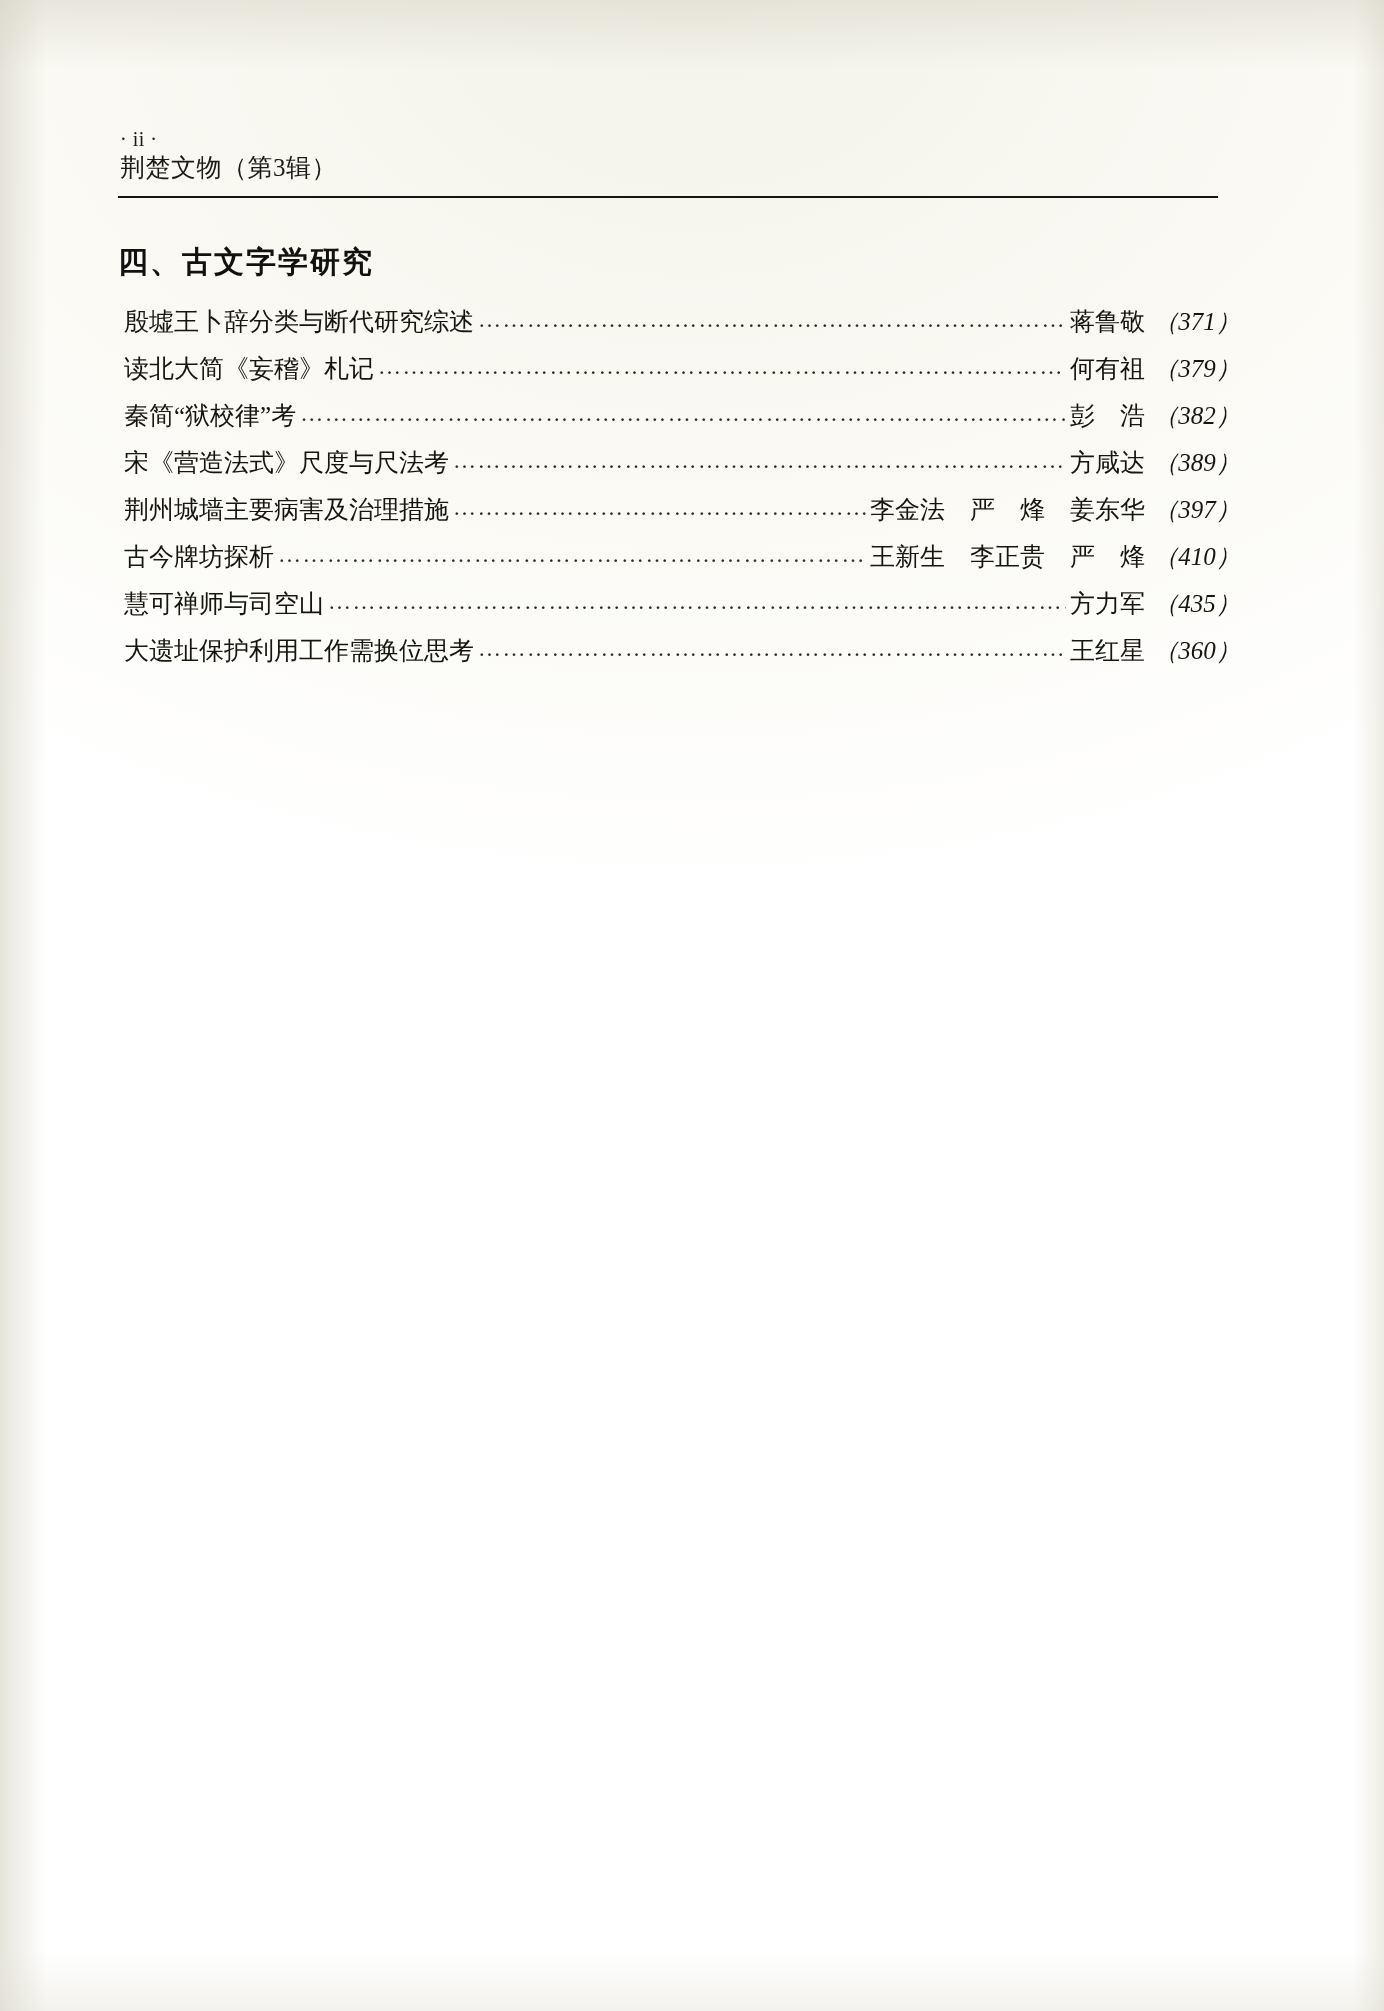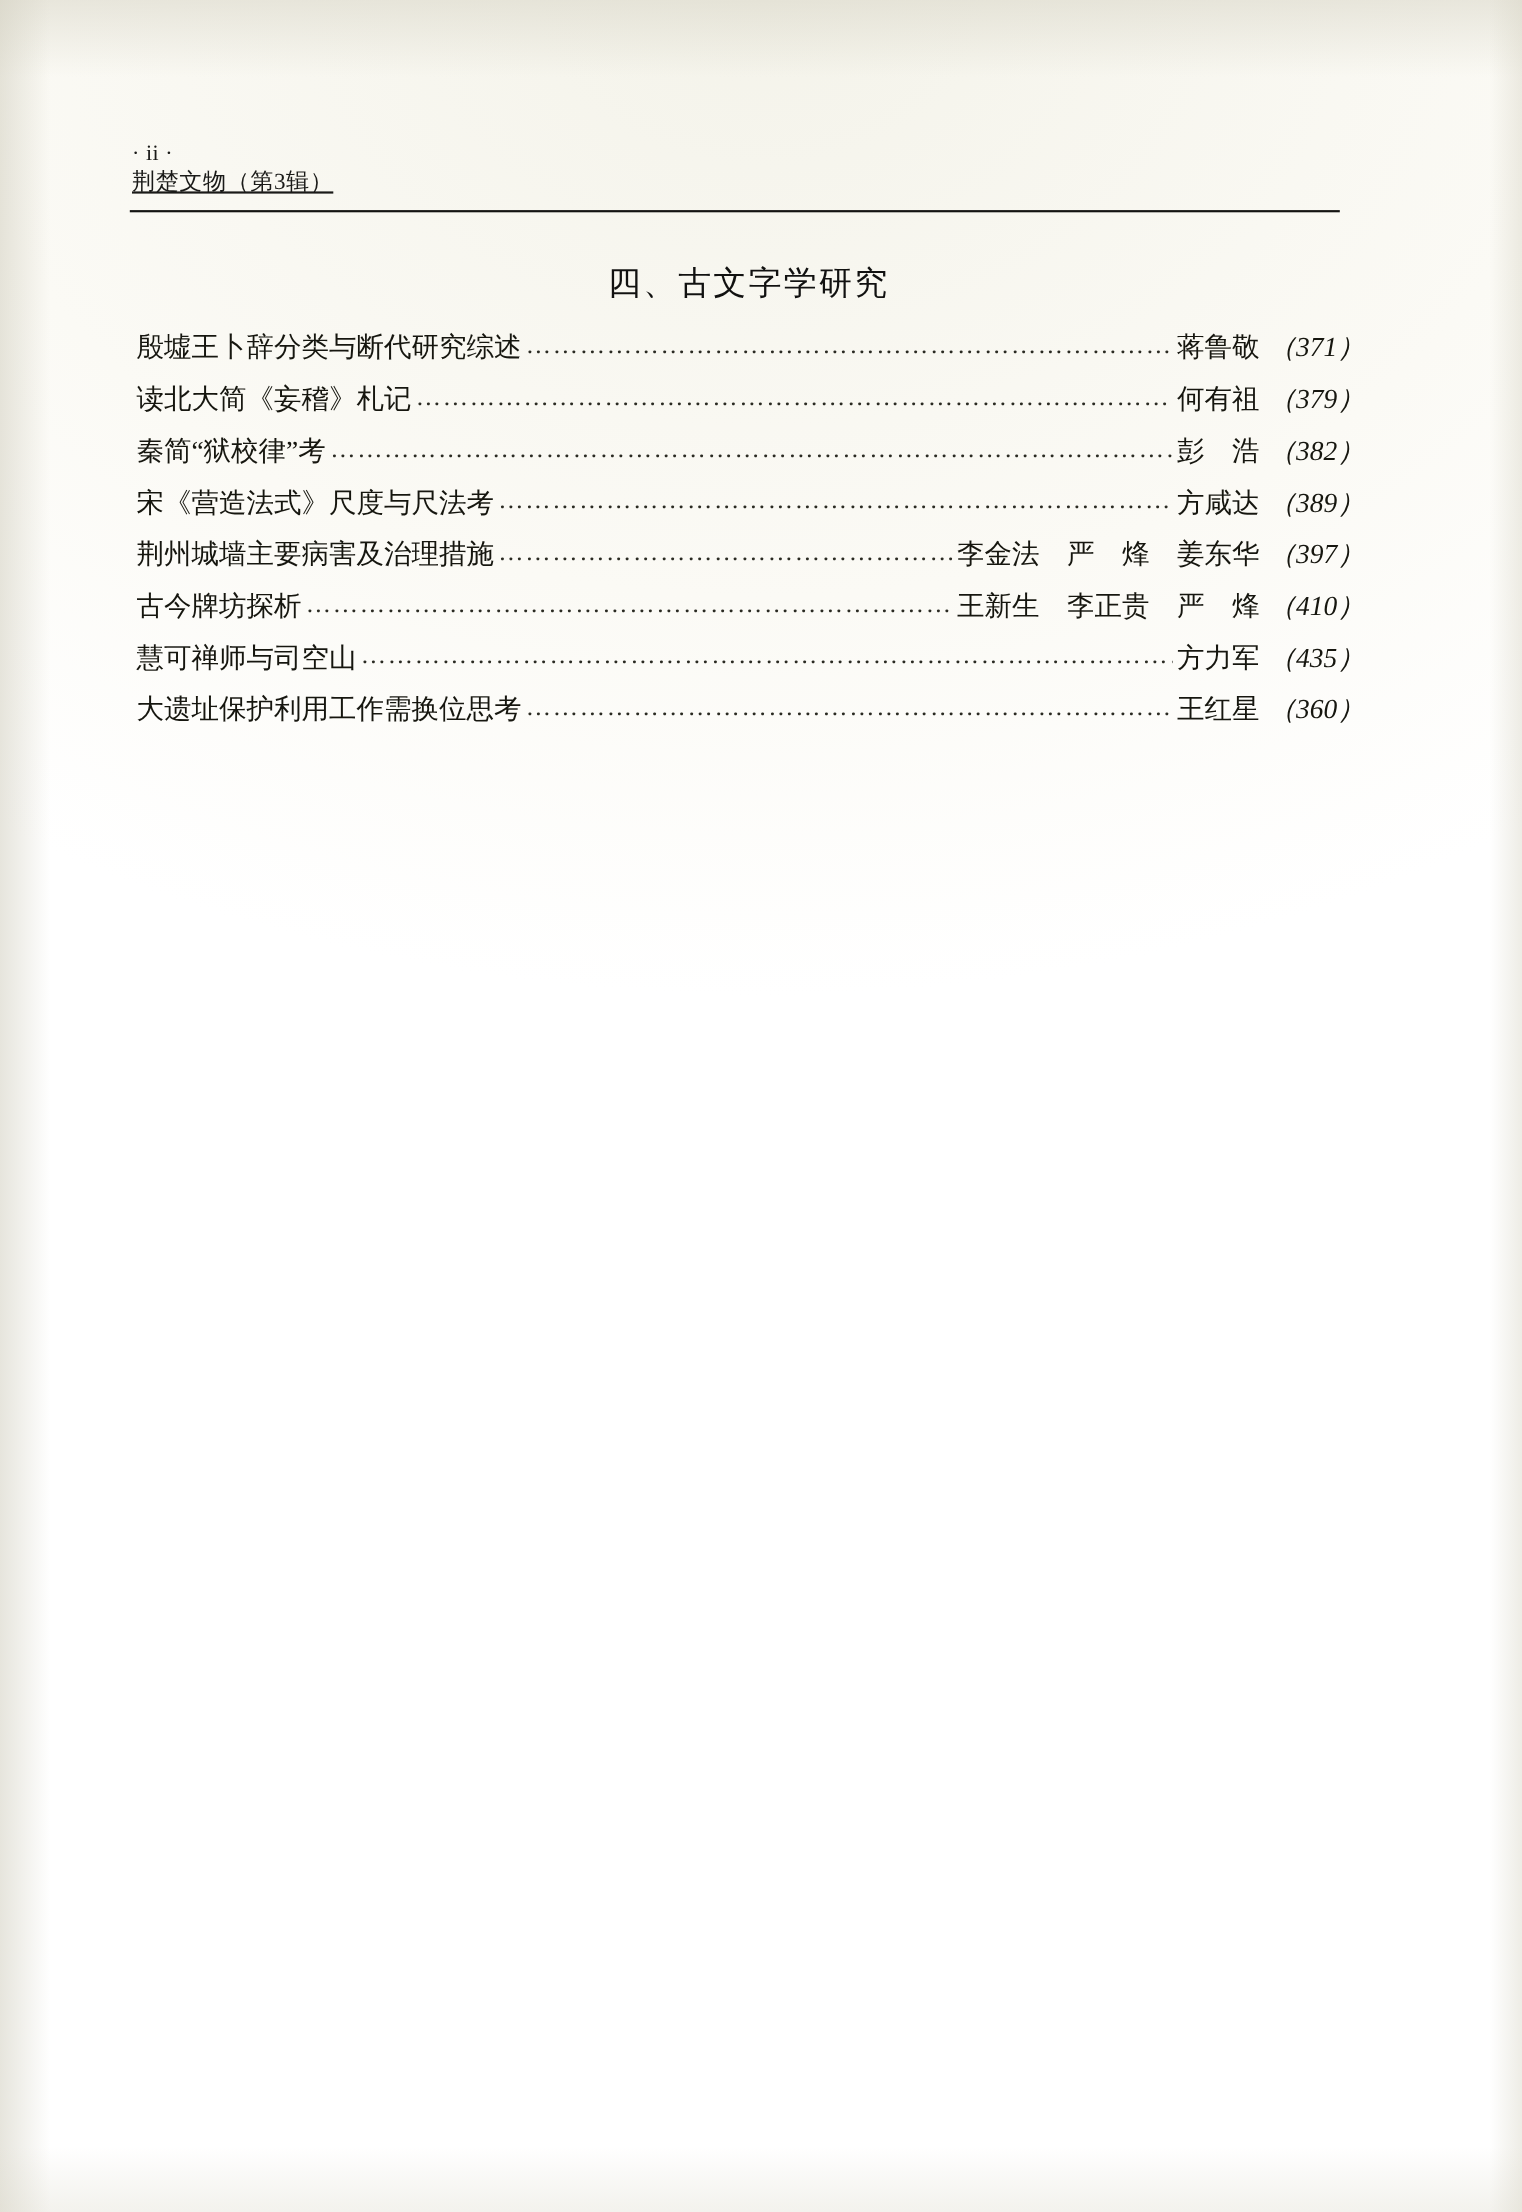--- a/index.html
+++ b/index.html
@@ -65,35 +65,33 @@
     padding-left: 2px;
     flex-direction: column;
   }
   .folio {
     font-family: "Liberation Serif", serif;
     font-size: 20px;
     margin-right: 46px;
     white-space: pre;
   }
   .head-title {
-    font-size: 21px;
-    white-space: pre;
-    text-decoration: underline;
+    font-size: 25px;
+    white-space: pre;
   }
   .head-rule {
     margin-top: 12px;
     height: 2px;
     background: #141412;
     width: 1100px;
   }
 
   
   .section-title {
-    text-align: center;
-    font-weight: normal;
+    font-weight: bold;
     font-size: 30px;
     color: #111110;
     letter-spacing: 2px;
     margin: 44px 0 26px 0;
     font-family: "Liberation Sans", "DejaVu Sans", sans-serif;
   }
   .section-title.tight { margin-top: 40px; }
 
   
   .toc-list {

